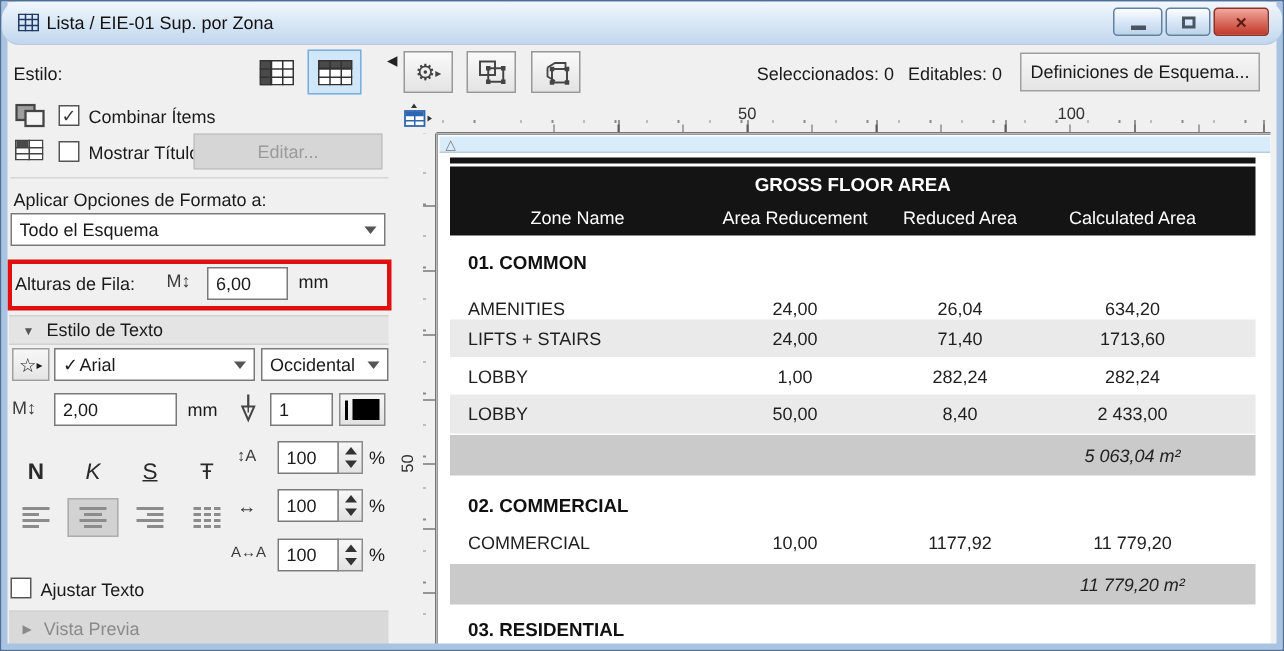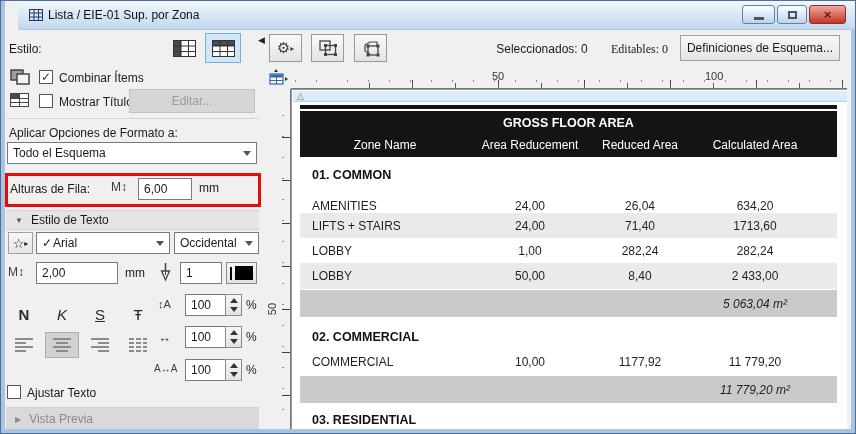--- a/index.html
+++ b/index.html
@@ -1,22 +1,22 @@
 <!DOCTYPE html>
 <html><head>
 <meta charset="utf-8">
 <style>
   html,body{margin:0;padding:0;background:#888;}
   #window{position:relative;width:856px;height:434px;background:#f0f0f0;overflow:hidden;
           font-family:"Liberation Sans",sans-serif;font-size:12px;color:#1a1a1a;
           border:1px solid #4d6e99;box-sizing:border-box;}
   .win-border{position:absolute;inset:0;border:4px solid #a9c4e2;pointer-events:none;z-index:60;
           border-top:none;}
-  .titlebar{position:absolute;left:17px;top:0;right:0;height:28px;z-index:61;
-          background:linear-gradient(#f2f7fd,#dbe9f6 45%,#c2d7ee);border-bottom:1px solid #b6cadf;}
+  .titlebar{position:absolute;left:0;top:0;right:0;height:28px;z-index:61;
+          background:linear-gradient(#f2f7fd,#dbe9f6 45%,#c2d7ee);border-bottom:1px solid #b6cadf;border-radius:12px;}
   .title-text{position:absolute;left:30px;top:7px;font-size:12px;color:#111;}
   .title-grid-icon{position:absolute;left:11px;top:8px;width:14px;height:12px;}
   .winbtns{position:absolute;right:9px;top:4px;display:flex;gap:2px;}
   .wbtn{height:19px;border:1px solid #62809f;border-radius:3px;display:flex;align-items:center;justify-content:center;
         background:linear-gradient(#fdfeff,#dceafa 45%,#bdd3e9);box-sizing:border-box;}
   .wbtn.min{width:33px}.wbtn.max{width:30px}
   .wbtn.close{width:37px;background:linear-gradient(#f0a8a0,#dd7466 45%,#c0392b);border-color:#8e3024;
         color:#5a1c14;font-weight:bold;font-size:13px;}
   .glyph-min{width:10px;height:3px;background:#4a5562;margin-top:7px;}
   .glyph-max{width:9px;height:8px;border:2px solid #4a5562;box-sizing:border-box;}
@@ -329,21 +329,21 @@
           <rect x="7" y="7" width="10" height="9" fill="none" stroke="#444" stroke-width="1.3"></rect>
           <rect x="5.5" y="5.5" width="3" height="3" fill="#444"></rect>
           <rect x="15.5" y="5.5" width="3" height="3" fill="#444"></rect>
           <rect x="5.5" y="14.5" width="3" height="3" fill="#444"></rect>
           <rect x="15.5" y="14.5" width="3" height="3" fill="#444"></rect>
         </svg>
     </span>
 
     <span class="sel-counts">
       <span>Seleccionados: 0</span>
-      <span style="margin-left:20px;font-family:Liberation Serif, serif;">Editables: 0</span>
+      <span style="margin-left:6px;">Editables: 0</span>
     </span>
     <span class="btn schema-btn">Definiciones de Esquema...</span>
 
     <span class="corner-ico">
       <svg width="22" height="19" viewBox="0 0 22 19">
           <rect x="3" y="6" width="13" height="10" fill="#fff" stroke="#2f66b0" stroke-width="1.2"></rect>
           <rect x="3.5" y="6.5" width="12" height="3" fill="#2f66b0"></rect>
           <line x1="3" y1="12.5" x2="16" y2="12.5" stroke="#2f66b0"></line>
           <line x1="9.5" y1="6" x2="9.5" y2="16" stroke="#2f66b0"></line>
           <path d="M7 4 L9 1 L11 4 Z" fill="#333"></path>

